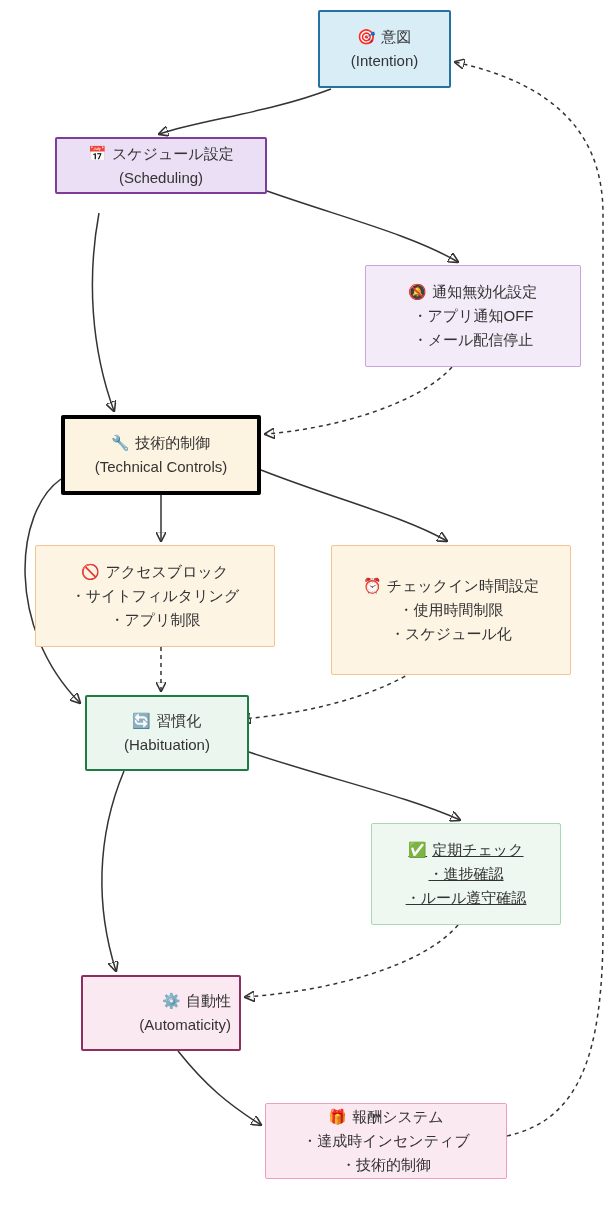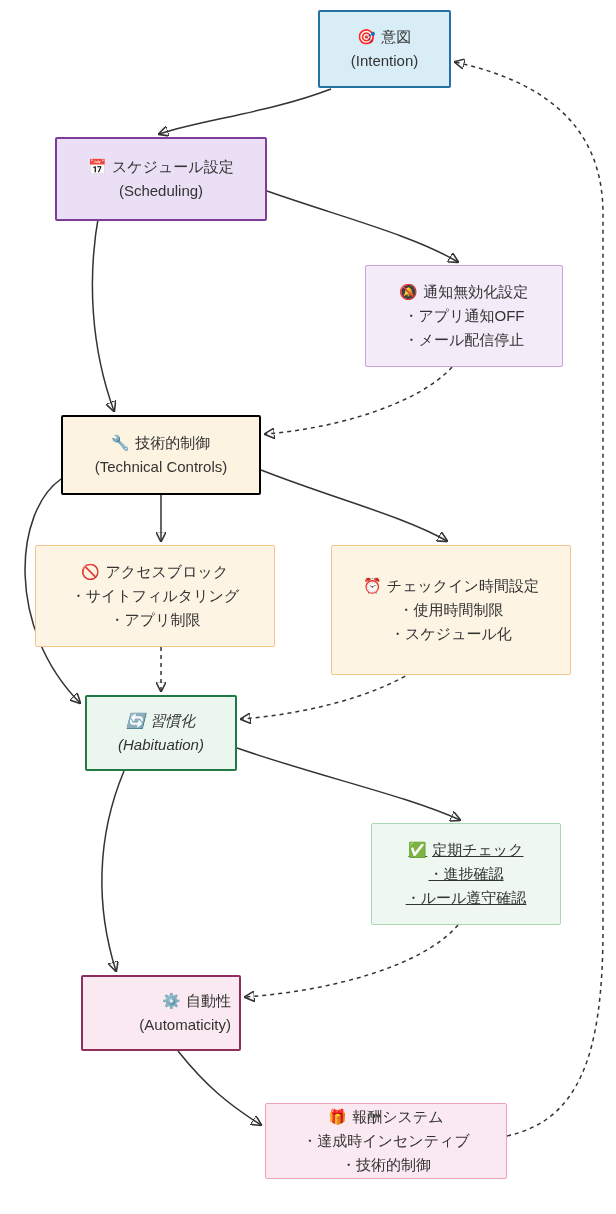--- a/index.html
+++ b/index.html
@@ -34,27 +34,27 @@
     font-size: 15px;
     line-height: 1.6;
     border-radius: 2px;
     padding: 20px 8px;
   }
   .node .line { white-space: nowrap; }
   .node .ic { margin-right: 5px; }
 
   
   .n-intention    { left: 318px; top: 10px;   width: 133px; height: 78px;  background: #d9edf7; border: 2px solid #2471a3; }
-  .n-scheduling   { left: 55px;  top: 137px;  width: 212px; height: 84px;  background: #eadff4; border: 2px solid #7d3c98; }
-  .n-technical    { left: 61px;  top: 415px;  width: 200px; height: 80px;  background: #fdf3e1; border: 2px solid #000000; }
-  .n-habituation  { left: 85px;  top: 695px;  width: 152px; height: 76px;  background: #eaf6ee; border: 2px solid #1f7a44; font-style: italic; }
+  .n-scheduling   { left: 55px;  top: 137px;  width: 212px; height: 57px;  background: #eadff4; border: 2px solid #7d3c98; }
+  .n-technical    { left: 61px;  top: 415px;  width: 200px; height: 80px;  background: #fdf3e1; border: 4px solid #000000; }
+  .n-habituation  { left: 85px;  top: 695px;  width: 164px; height: 76px;  background: #eaf6ee; border: 2px solid #1f7a44; }
   .n-automaticity { left: 81px;  top: 975px;  width: 160px; height: 76px;  background: #fbe9f1; border: 2px solid #8e2e5e; align-items: flex-end; }
 
   
-  .n-notification   { left: 365px; top: 265px;  width: 198px; height: 102px; background: #f4ebf9; border: 1.5px solid #c9a3dc; }
+  .n-notification   { left: 365px; top: 265px;  width: 216px; height: 102px; background: #f4ebf9; border: 1.5px solid #c9a3dc; }
   .n-accessblock    { left: 35px;  top: 545px;  width: 240px; height: 102px; background: #fdf4e4; border: 1.5px solid #f3c48f; }
   .n-checkin        { left: 331px; top: 545px;  width: 240px; height: 130px; background: #fdf4e4; border: 1.5px solid #f3c48f; }
   .n-periodiccheck  { left: 371px; top: 823px;  width: 190px; height: 102px; background: #eef8f1; border: 1.5px solid #a8d8b4; text-decoration: underline; }
   .n-reward         { left: 265px; top: 1103px; width: 242px; height: 76px; background: #fbe9f1; border: 1.5px solid #ec9fbe; }
 </style>
 </head>
 <body>
 
 <div class="canvas">
 

